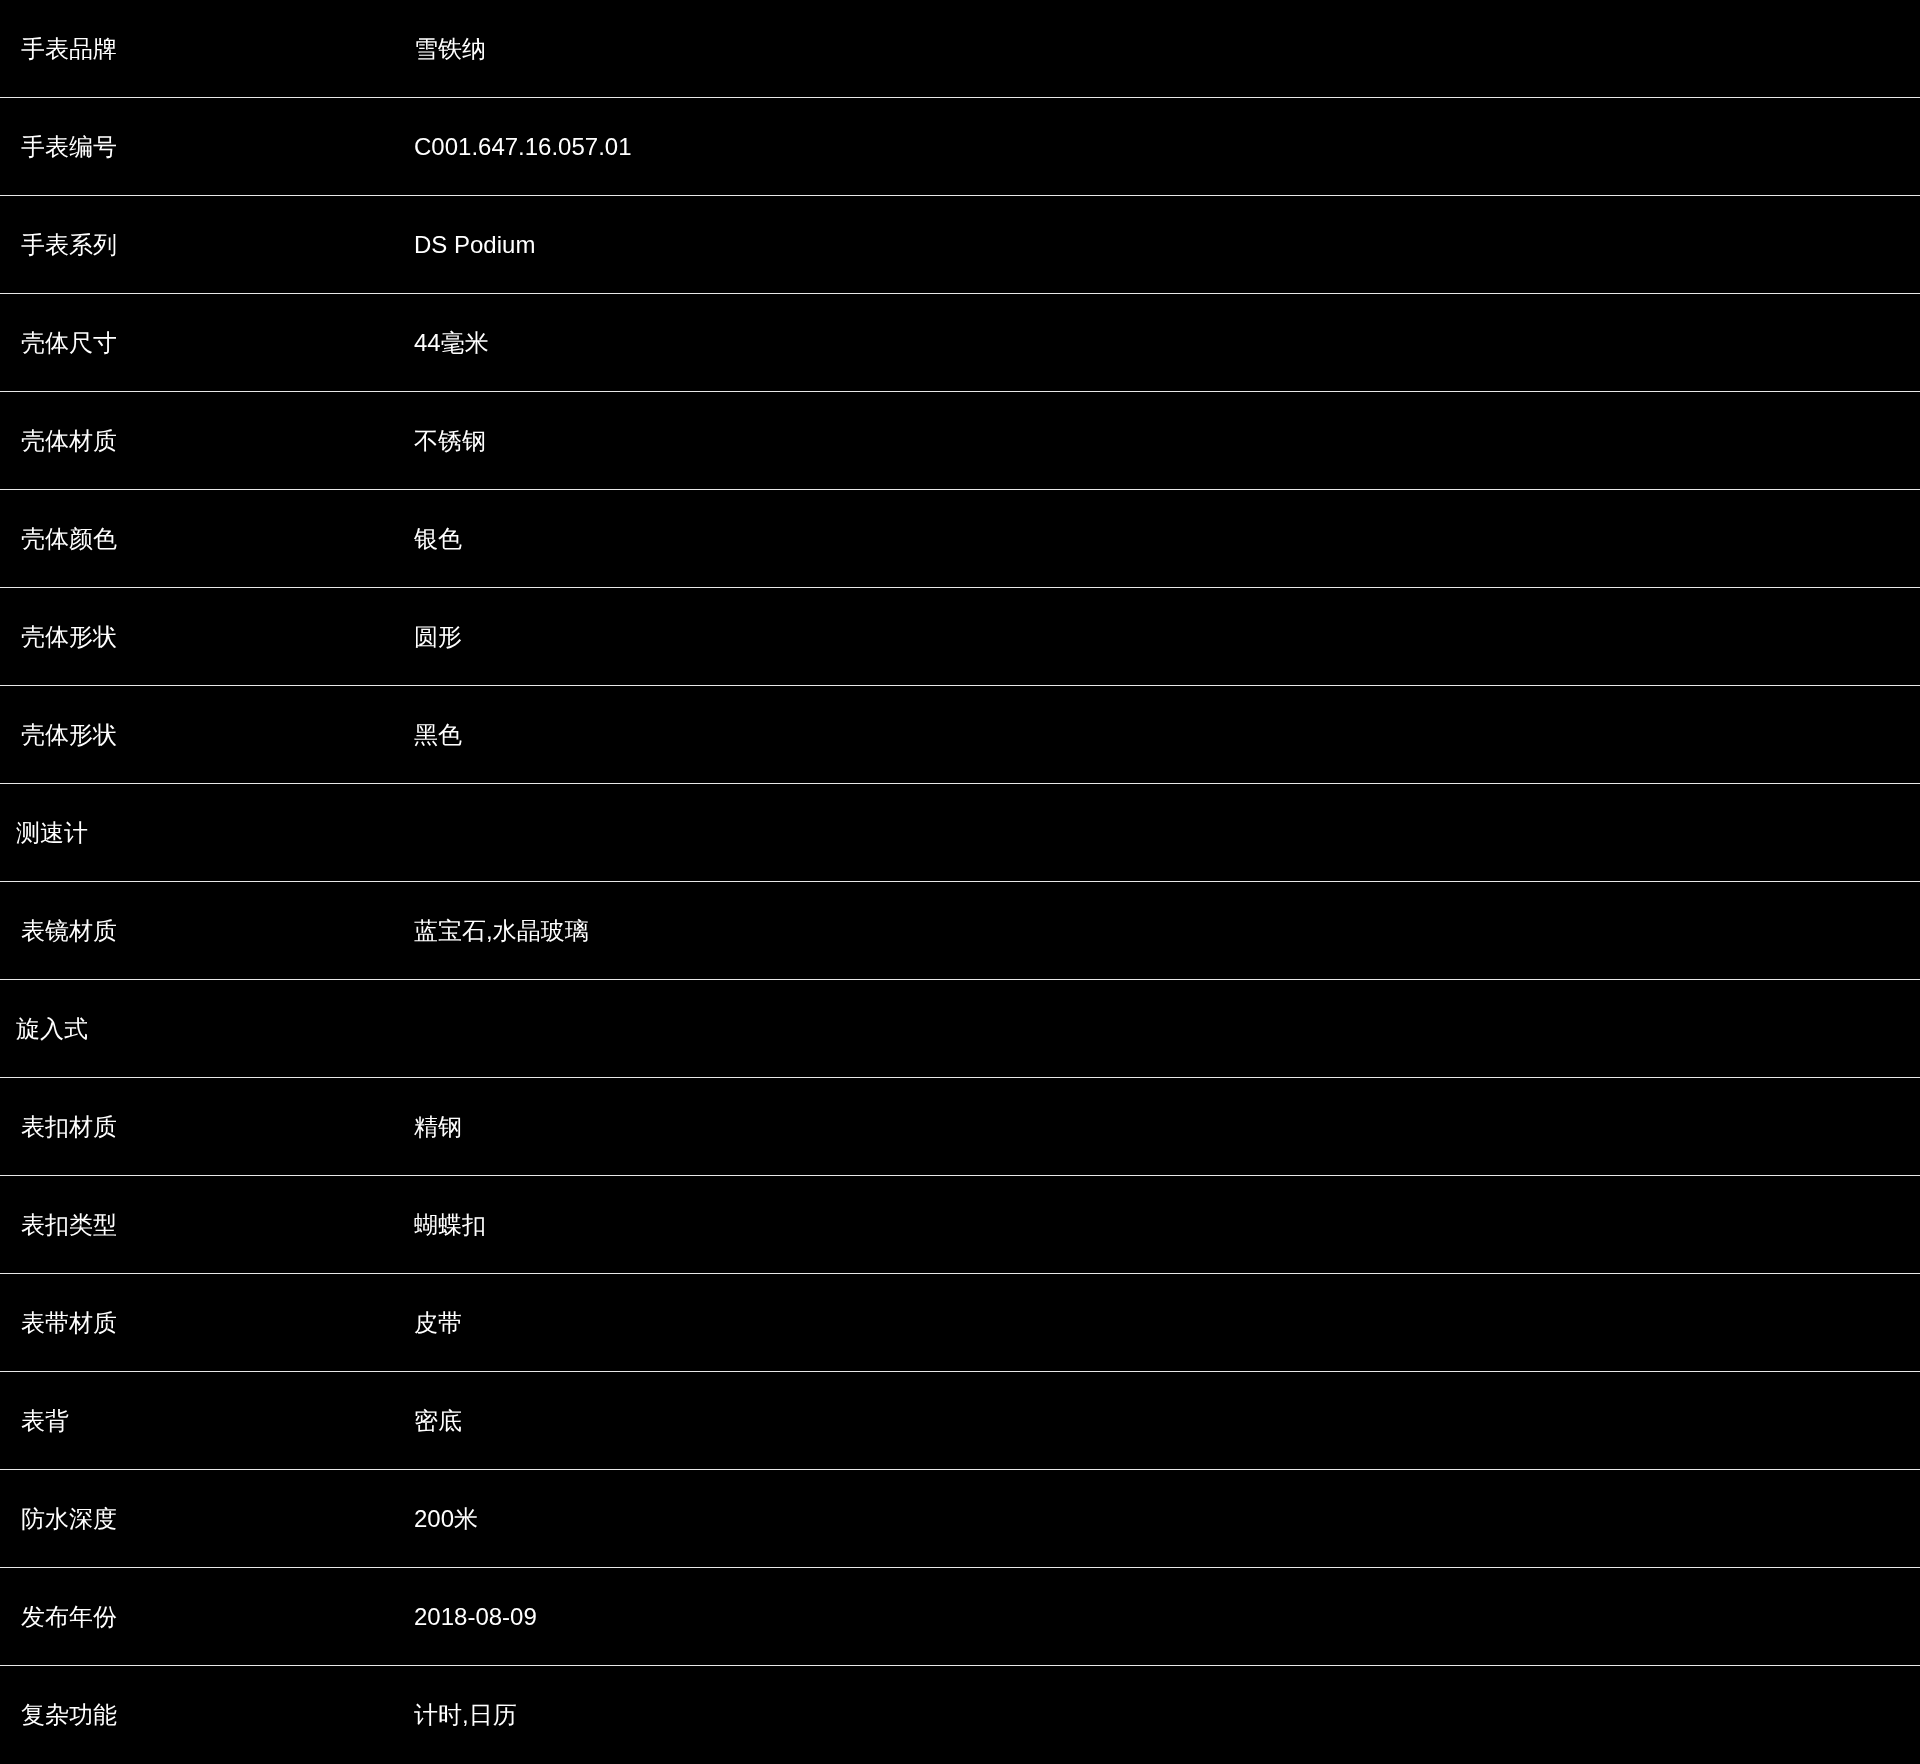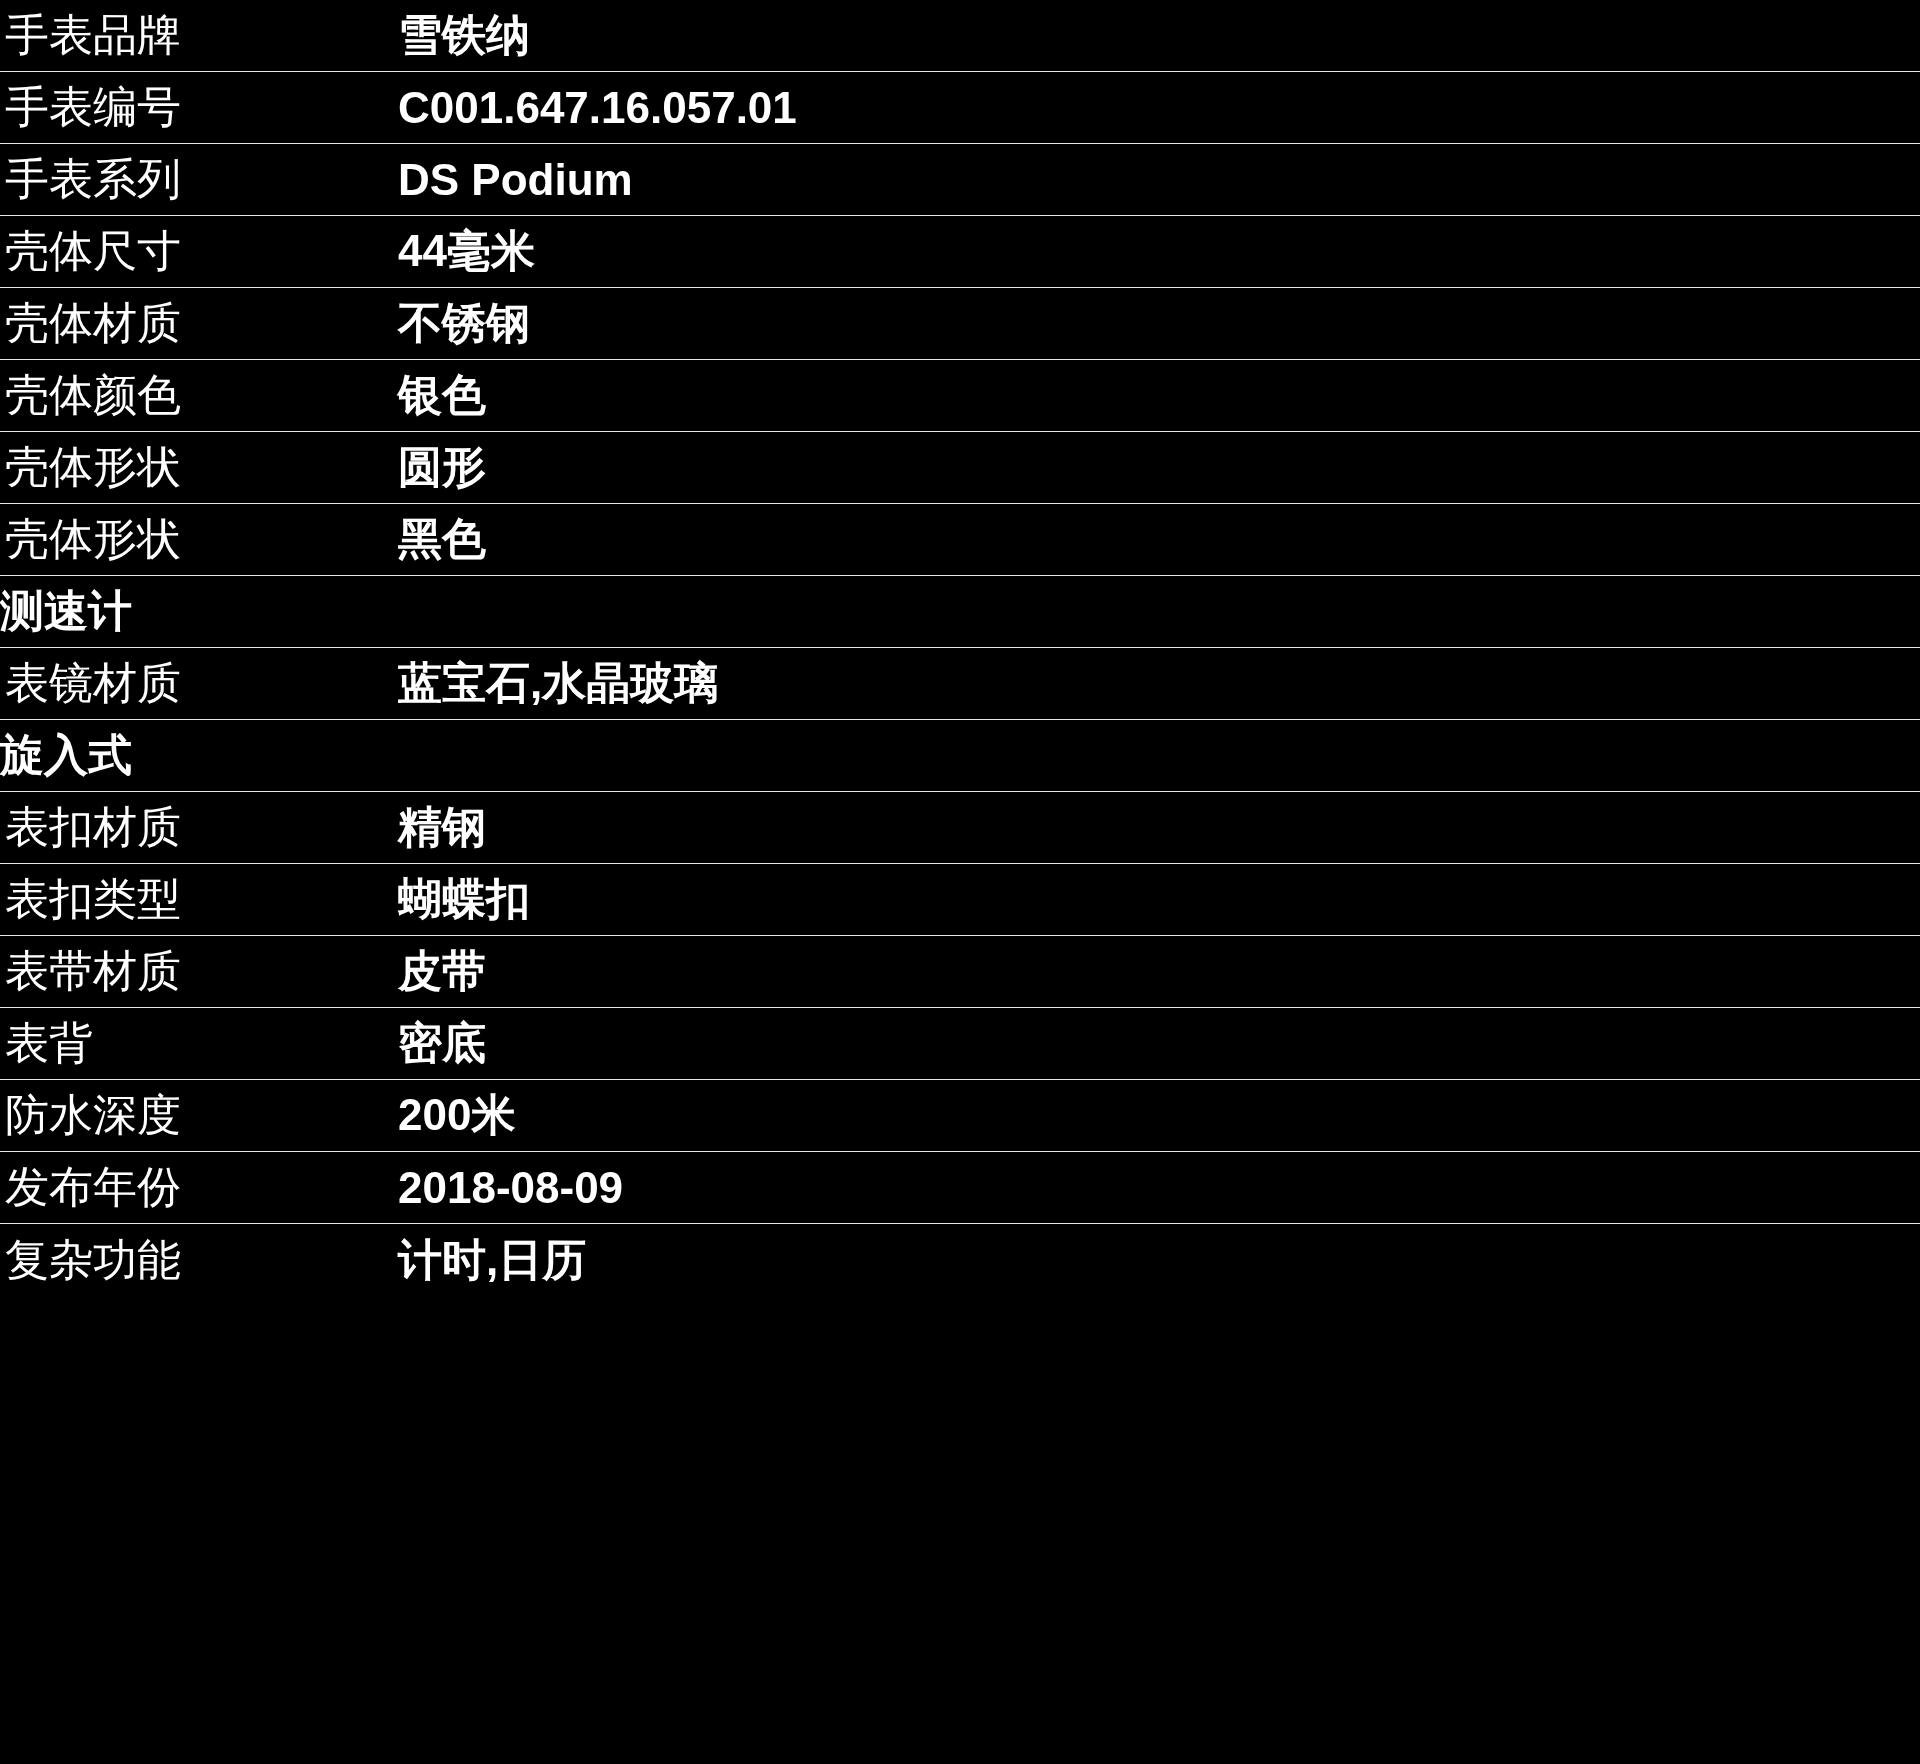--- a/index.html
+++ b/index.html
@@ -14,40 +14,40 @@
     font-family: "Liberation Sans", sans-serif;
     overflow: hidden;
   }
   .spec-table {
     width: 100%;
     height: 100%;
   }
   .spec-row {
     display: flex;
     align-items: center;
-    height: 72px;
+    height: 98px;
     box-sizing: border-box;
     border-bottom: 1px solid #e8e8e8;
     color: #ffffff;
-    font-size: 44px;
+    font-size: 24px;
     font-weight: 400;
+    padding-left: 16px;
   }
   .spec-row:last-child {
     border-bottom: none;
   }
   .spec-label {
     flex: 0 0 398px;
     padding-left: 5px;
     box-sizing: border-box;
     white-space: nowrap;
   }
   .spec-value {
     flex: 1 1 auto;
     white-space: nowrap;
-    font-weight: bold;
   }
 </style>
 </head>
 <body>
 
 <div class="page">
   <div class="spec-table">
 
     <div class="spec-row">
       <span class="spec-label">手表品牌</span>

